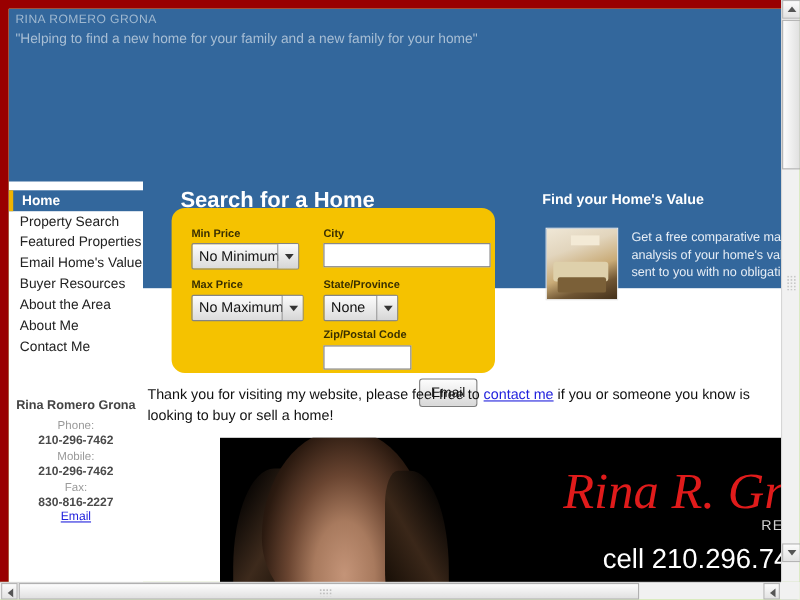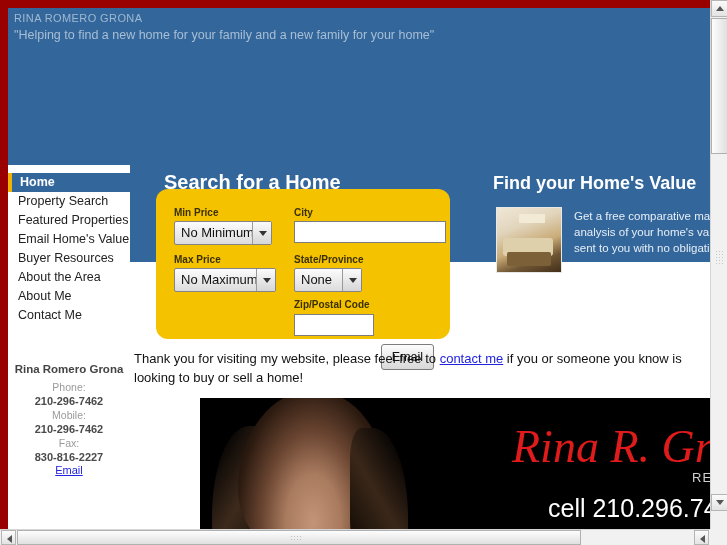--- a/index.html
+++ b/index.html
@@ -105,21 +105,21 @@
   }
 
   
   #search-heading {
     position: absolute; left: 156px; top: 163px;
     font-size: 20px; font-weight: bold; color: #ffffff;
     white-space: nowrap;
   }
   #value-heading {
     position: absolute; left: 485px; top: 165px;
-    font-size: 18px; font-weight: bold; color: #ffffff;
+    font-size: 13px; font-weight: bold; color: #ffffff;
     white-space: nowrap;
   }
   #value-thumb {
     position: absolute; left: 488px; top: 199px;
     width: 66px; height: 66px;
     border: 1px solid #e8e8e8;
     background:
       linear-gradient(160deg, #efe7d6 0%, #e2d5bd 30%, #c9ab77 58%, #6f5533 78%, #43301a 100%);
     overflow: hidden;
   }

